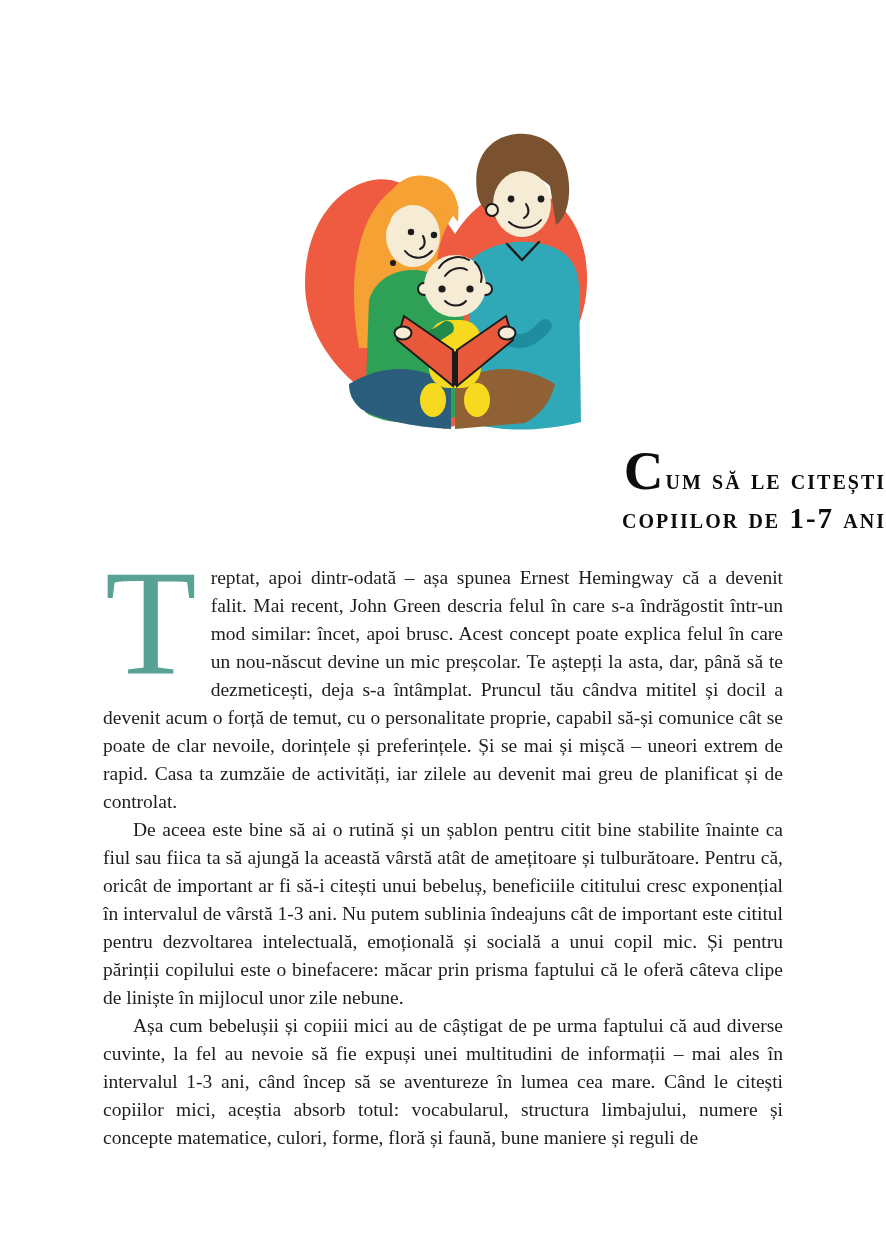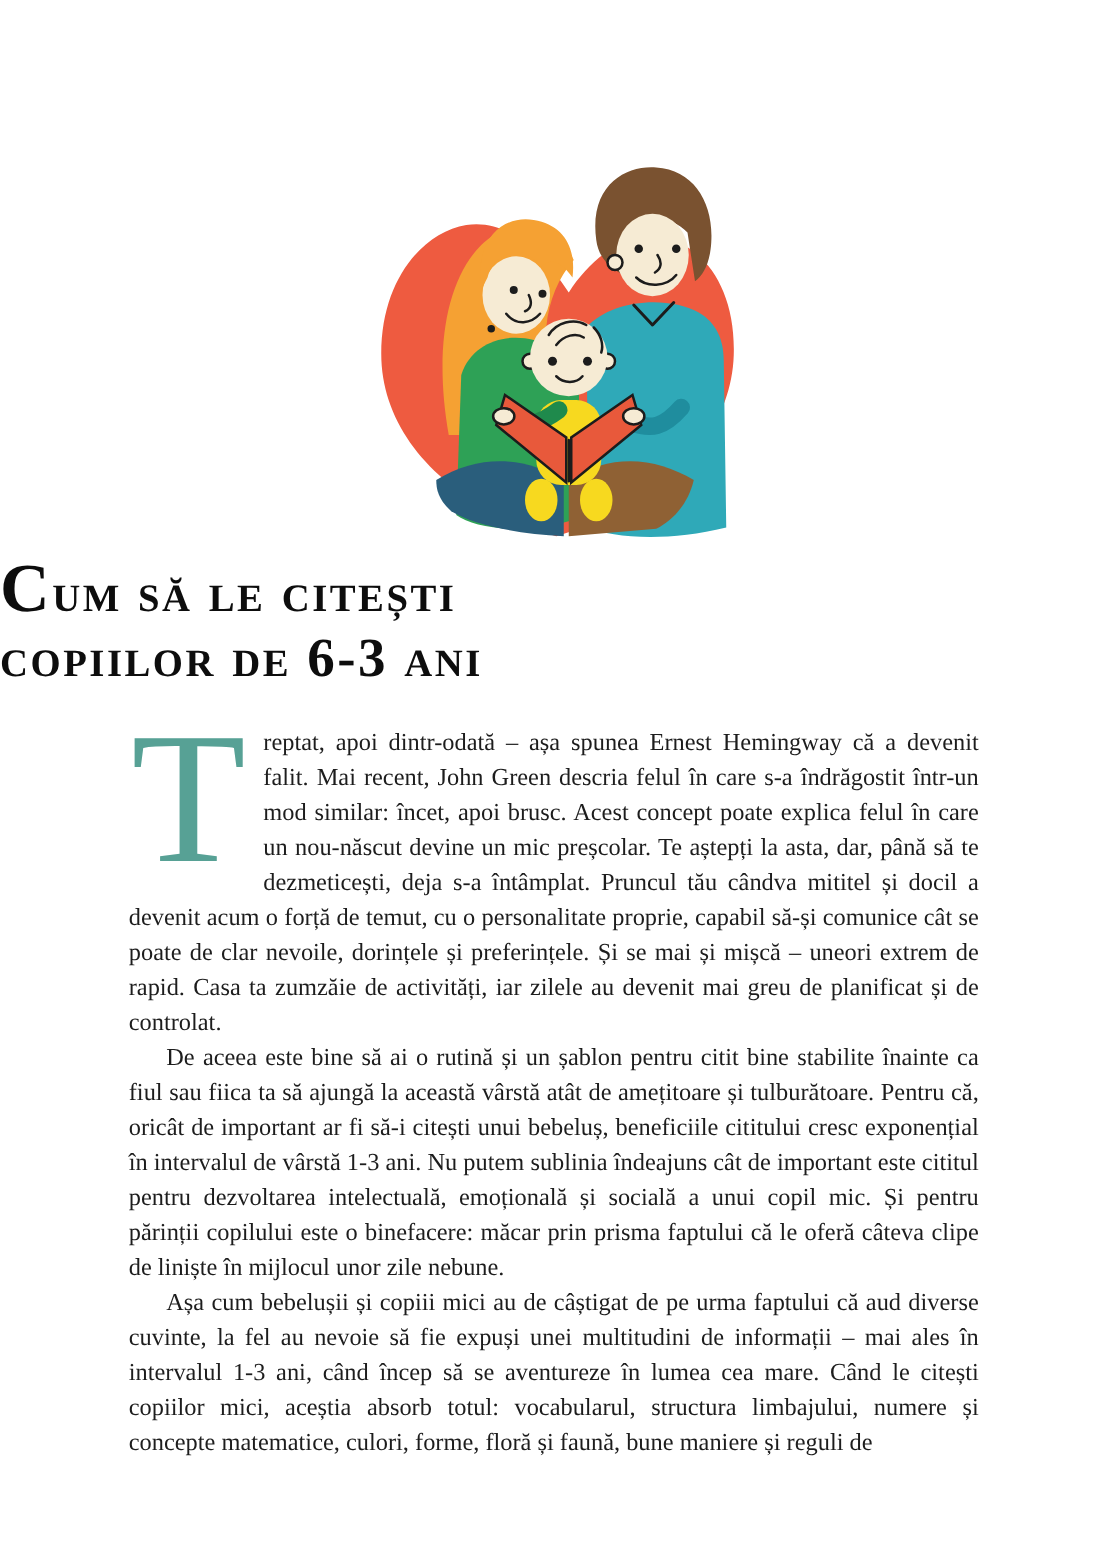--- a/index.html
+++ b/index.html
@@ -11,24 +11,24 @@
   
   .illu-wrap{
     width:100%;padding-top:128px;text-align:center;line-height:0;
   }
   .illu-wrap svg{display:inline-block;}
   .ln{fill:none;stroke:#1c1c1c;stroke-width:2.4;stroke-linecap:round;stroke-linejoin:round;}
   .lnthin{fill:none;stroke:#1c1c1c;stroke-width:2;stroke-linecap:round;}
   
   .title{
     margin:10px 0 0 0;
-    text-align:left;
+    text-align:right;
     font-variant:small-caps;
     font-weight:700;
-    font-size:44px;
+    font-size:29px;
     line-height:1.12;
     letter-spacing:2px;
     color:#0d0d0d;
   }
   .title .tline{display:block;}
   .title .tline1::first-letter{font-size:55px;}
   
   .bodytext{
     margin:30px 103px 0 103px;
     font-size:19.5px;
@@ -103,21 +103,21 @@
       <path d="M164,258 L220,212 L213,188 L164,222 Z" stroke="#1c1c1c" stroke-width="2" fill="#E8593B"></path>
       <path class="lnthin" d="M162,224 L162,257"></path>
 
       <ellipse cx="110" cy="205" rx="8.5" ry="6.5" stroke="#1c1c1c" stroke-width="2" fill="#F6EBD4"></ellipse>
       <ellipse cx="214" cy="205" rx="8.5" ry="6.5" stroke="#1c1c1c" stroke-width="2" fill="#F6EBD4"></ellipse>
     </svg>
   </div>
 
   <h1 class="title">
     <span class="tline tline1">Cum să le citești</span>
-    <span class="tline tline2">copiilor de 6-3 ani</span>
+    <span class="tline tline2">copiilor de 1-7 ani</span>
   </h1>
 
   <div class="bodytext">
     <p><span class="dropcap">T</span><span>reptat, apoi dintr-odată – așa spunea Ernest Hemingway că a devenit falit. Mai recent, John Green descria felul în care s-a îndrăgostit într-un mod similar: încet, apoi brusc. Acest concept poate explica felul în care un nou-născut devine un mic preșcolar. Te aștepți la asta, dar, până să te dezmeticești, deja s-a întâmplat. Pruncul tău cândva mititel și docil a devenit acum o forță de temut, cu o personalitate proprie, capabil să-și comunice cât se poate de clar nevoile, dorințele și preferințele. Și se mai și mișcă – uneori extrem de rapid. Casa ta zumzăie de activități, iar zilele au devenit mai greu de planificat și de controlat.</span></p>
     <p class="indent">De aceea este bine să ai o rutină și un șablon pentru citit bine stabilite înainte ca fiul sau fiica ta să ajungă la această vârstă atât de amețitoare și tulburătoare. Pentru că, oricât de important ar fi să-i citești unui bebeluș, beneficiile cititului cresc exponențial în intervalul de vârstă 1-3 ani. Nu putem sublinia îndeajuns cât de important este cititul pentru dezvoltarea intelectuală, emoțională și socială a unui copil mic. Și pentru părinții copilului este o binefacere: măcar prin prisma faptului că le oferă câteva clipe de liniște în mijlocul unor zile nebune.</p>
     <p class="indent">Așa cum bebelușii și copiii mici au de câștigat de pe urma faptului că aud diverse cuvinte, la fel au nevoie să fie expuși unei multitudini de informații – mai ales în intervalul 1-3 ani, când încep să se aventureze în lumea cea mare. Când le citești copiilor mici, aceștia absorb totul: vocabularul, structura limbajului, numere și concepte matematice, culori, forme, floră și faună, bune maniere și reguli de</p>
   </div>
 
 </div>
 

